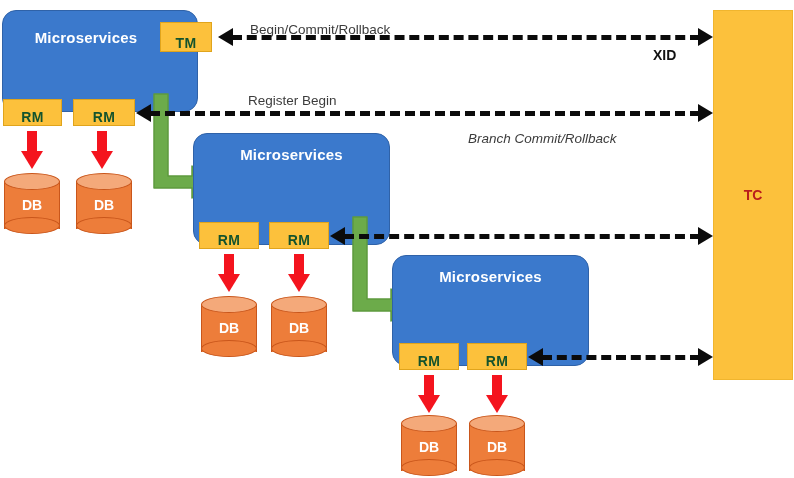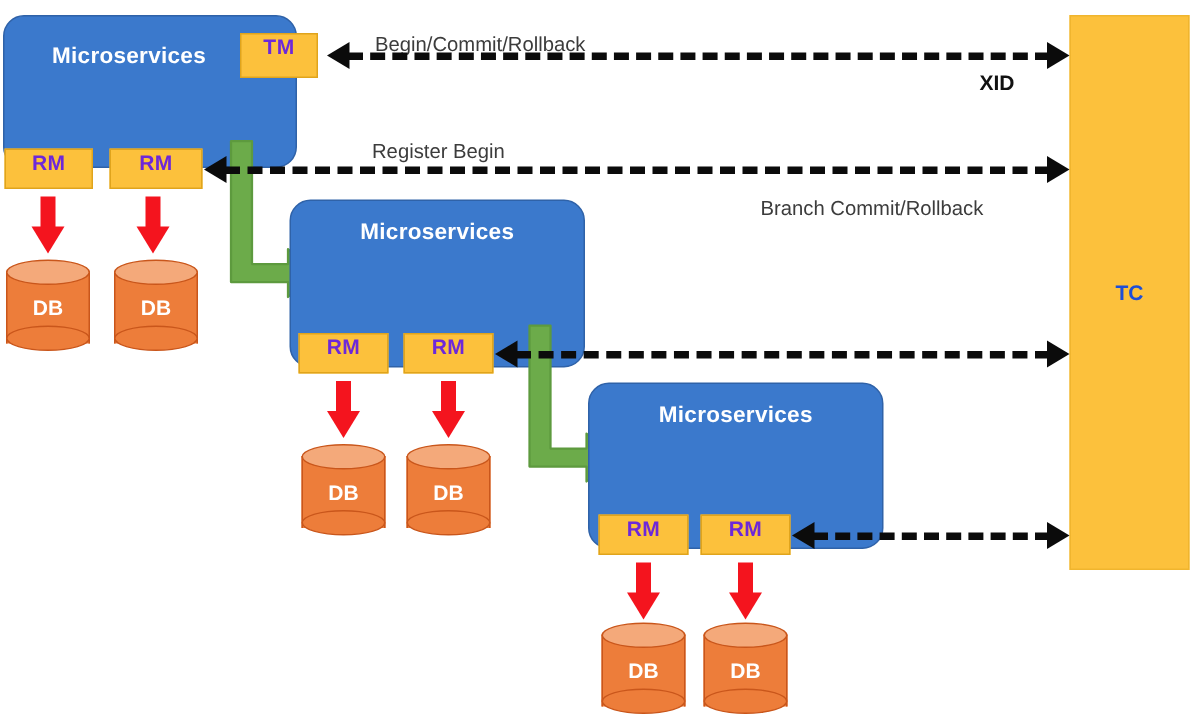--- a/index.html
+++ b/index.html
@@ -26,39 +26,39 @@
     letter-spacing:.2px;
     white-space:nowrap;
   }
 
   
   .badge{
     position:absolute;
     background:#fcc13c;
     border:1px solid #e0a41c;
     box-sizing:border-box;
-    color:#6d28d9;
+    color:#14532d;
     font-weight:bold;
     font-size:14px;
     display:flex;
-    align-items:flex-start;
+    align-items:flex-end;
     justify-content:center;
     letter-spacing:.3px;
   }
 
   
   .tc-box{
     position:absolute;
     background:#fcc13c;
     border:1px solid #f0b52e;
     box-sizing:border-box;
     display:flex;
     align-items:center;
     justify-content:center;
-    color:#1d4ed8;
+    color:#b91c1c;
     font-weight:bold;
     font-size:14px;
   }
 
   
   .db{
     position:absolute;
     width:56px;height:62px;
   }
   .db .body{
@@ -253,21 +253,21 @@
   <div class="caption" style="left:250px;top:6px;margin-top:16px;">Begin/Commit/Rollback</div>
   <div class="arrow-head-l" style="left:218px;top:28px;"></div>
   <div class="dash-line" style="left:232px;top:35px;width:468px;"></div>
   <div class="arrow-head-r" style="left:698px;top:28px;"></div>
   <div class="caption bold" style="left:608px;top:47px;margin-left:45px;">XID</div>
 
   <div class="caption" style="left:248px;top:93px;">Register Begin</div>
   <div class="arrow-head-l" style="left:136px;top:104px;"></div>
   <div class="dash-line" style="left:150px;top:111px;width:550px;"></div>
   <div class="arrow-head-r" style="left:698px;top:104px;"></div>
-  <div class="caption" style="left:507px;top:131px;">Branch Commit/Rollback</div>
+  <div class="caption" style="left:468px;top:131px;font-style:italic;">Branch Commit/Rollback</div>
 
   <div class="arrow-head-l" style="left:330px;top:227px;"></div>
   <div class="dash-line" style="left:344px;top:234px;width:356px;"></div>
   <div class="arrow-head-r" style="left:698px;top:227px;"></div>
 
   <div class="arrow-head-l" style="left:528px;top:348px;"></div>
   <div class="dash-line" style="left:542px;top:355px;width:158px;"></div>
   <div class="arrow-head-r" style="left:698px;top:348px;"></div>
 
 </div>

